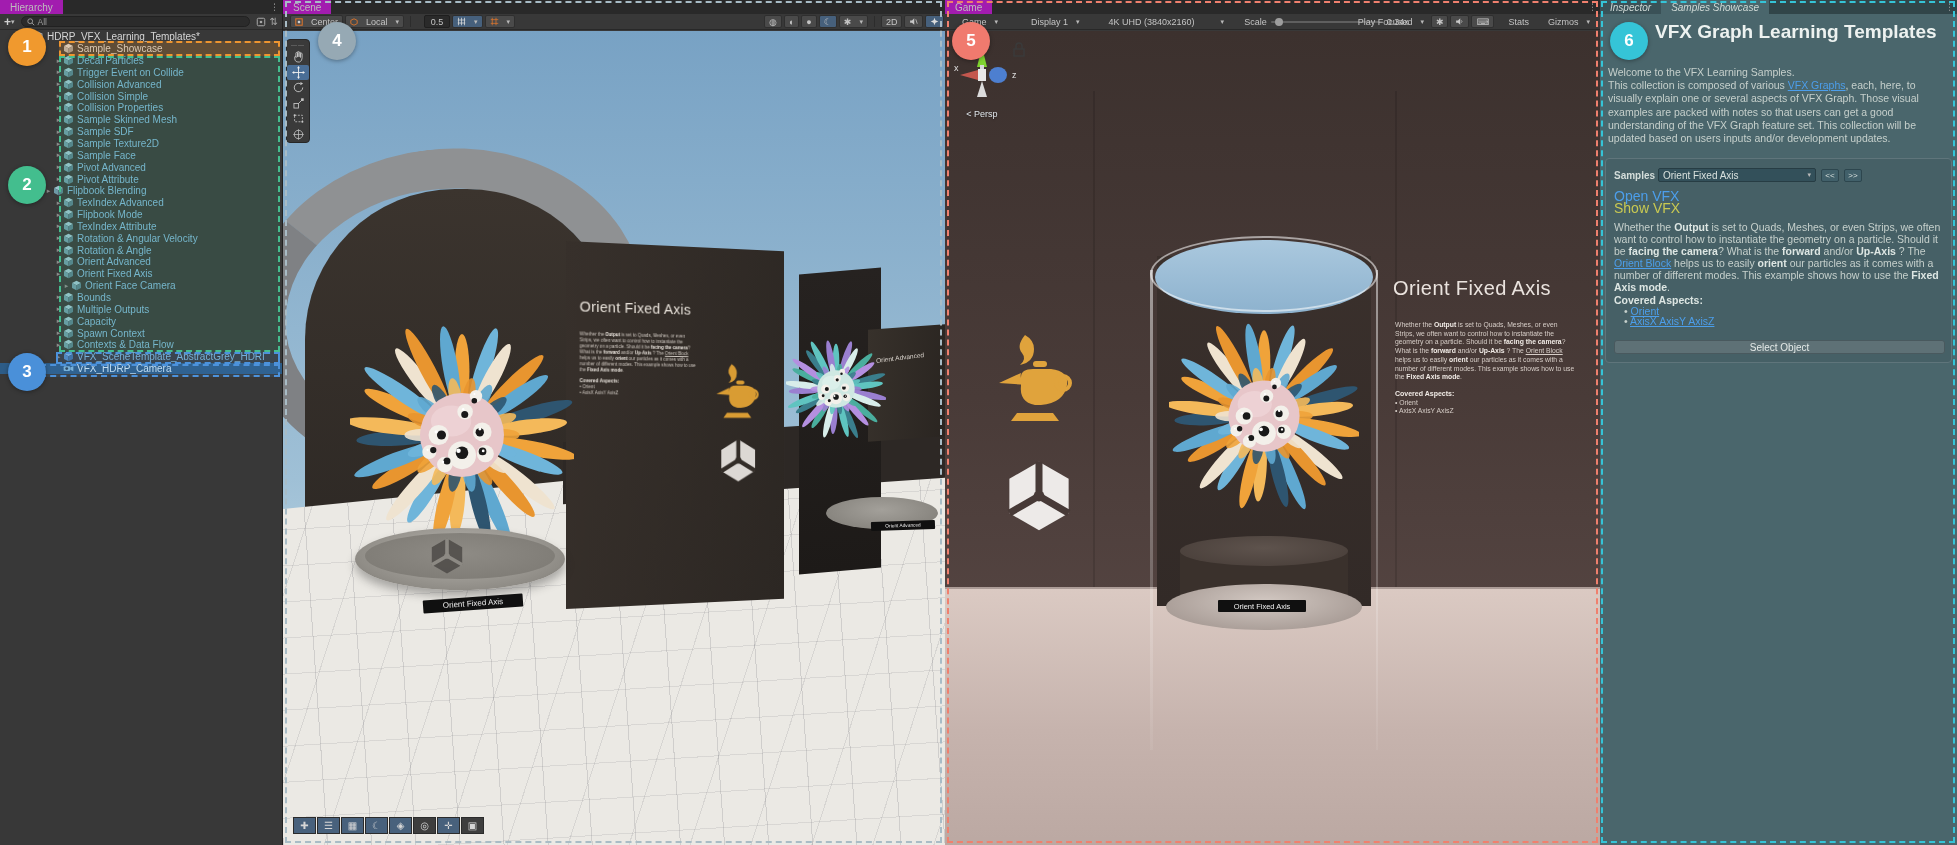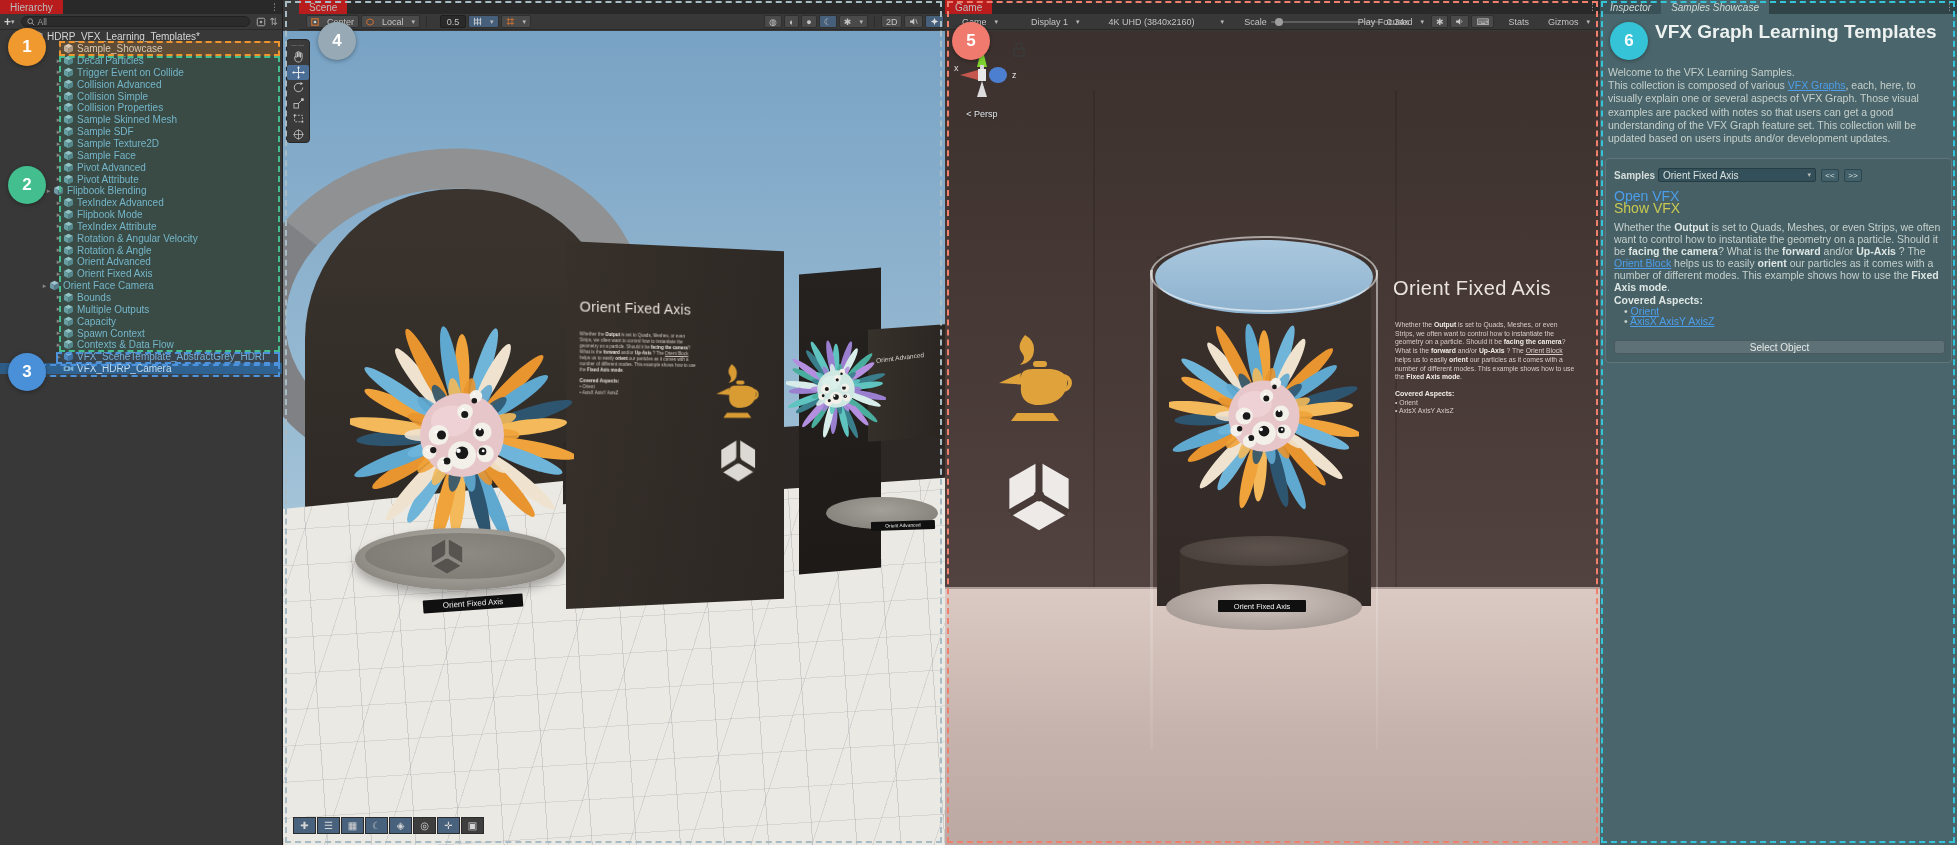--- a/index.html
+++ b/index.html
@@ -4,21 +4,21 @@
 <style>
   * { margin:0; padding:0; box-sizing:border-box; }
   html,body { background:#222; }
   .app { position:relative; width:1957px; height:845px; overflow:hidden;
          font-family:"Liberation Sans", sans-serif; background:#383838; color:#c8c8c8; }
   .panel { position:absolute; top:0; height:845px; overflow:hidden; }
 
   
   .tabbar { position:relative; height:14px; background:#292929; display:flex; align-items:stretch; font-size:10px; }
   .tab { padding:0 10px; display:flex; align-items:center; color:#bdbdbd; background:#292929; }
-  .tab.active { background:#b91c1c; }
+  .tab.active { background:#a21caf; }
   .tabdots { position:absolute; right:3px; top:0; height:14px; display:flex; align-items:center; color:#aaa; font-size:9px; }
   .ptoolbar { position:relative; height:16px; background:#383838; border-bottom:1px solid #282828;
               display:flex; align-items:center; font-size:9px; color:#c4c4c4; }
   .tbtn { height:13px; display:inline-flex; align-items:center; gap:8px; background:#4a4a4a;
           border:1px solid #2f2f2f; border-radius:2px; padding:0 4px; margin:0 1px; white-space:nowrap; }
   .tbtn.blue { background:#46607c; }
   .tbtn.flat { background:transparent; border-color:transparent;margin-left:8px; }
   .dda { font-size:7px; color:#b9b9b9; }
   .vsep { width:1px; height:11px; background:#2c2c2c; margin:0 5px; }
   .mini-ic svg { display:block; }
@@ -33,21 +33,21 @@
   .trow { height:11.85px; display:flex; align-items:center; white-space:nowrap; }
   .trow .arr { width:9px; text-align:center; font-size:7px; color:#8b8b8b; flex:none; }
   .trow .ric { width:11px; height:11px; flex:none; margin-right:3px; }
   .trow .ric svg { display:block; }
   .trow .lbl { color:#7eb5d6; }
   .trow.plain .lbl { color:#d6d6d6; }
   .trow.sel { background:#2d5c87; }
   .trow.sel .lbl { color:#cfe6f5; }
 
   
-  .scene { left:283px; width:753px;padding-left:16px; }
+  .scene { left:283px; width:753px; }
   .game  { left:945px; width:655px; }
   .viewport { position:absolute; left:0; top:31px; right:0; bottom:0; overflow:hidden; }
 
   .scene .viewport { background:linear-gradient(#78a2c4, #9fc0d6 55%, #bcd4e2 75%, #cfdfe8); }
   .sfloor { position:absolute; left:0; top:0; width:662px; height:818px; background:#ebe9e4;
             clip-path:polygon(0 478px, 662px 412px, 662px 818px, 0 818px); }
   .sgrid1 { position:absolute; inset:0; clip-path:polygon(0 478px, 662px 412px, 662px 818px, 0 818px);
             background:repeating-linear-gradient(86deg, rgba(110,110,118,.22) 0 1px, transparent 1px 44px),
                        repeating-linear-gradient(108deg, rgba(110,110,118,.16) 0 1px, transparent 1px 58px),
                        repeating-linear-gradient(-3.5deg, rgba(110,110,118,.15) 0 1px, transparent 1px 36px); }
@@ -409,21 +409,21 @@
           <span class="arr">▸</span>
           <span class="ric">
             <svg width="11" height="11" viewBox="0 0 100 100">
               <path d="M50 6 L91 27 L50 48 L9 27 Z" fill="#9cc3cf"></path>
               <path d="M9 27 L50 48 V94 L9 73 Z" fill="#6e99a6"></path>
               <path d="M91 27 L50 48 V94 L91 73 Z" fill="#587e8b"></path>
             </svg>
           </span>
           <span class="lbl">Orient Fixed Axis</span>
         </div>
-        <div class="trow" style="padding-left: 40px;">
+        <div class="trow" style="padding-left: 62px;">
           <span class="arr">▸</span>
           <span class="ric">
             <svg width="11" height="11" viewBox="0 0 100 100">
               <path d="M50 6 L91 27 L50 48 L9 27 Z" fill="#9cc3cf"></path>
               <path d="M9 27 L50 48 V94 L9 73 Z" fill="#6e99a6"></path>
               <path d="M91 27 L50 48 V94 L91 73 Z" fill="#587e8b"></path>
             </svg>
           </span>
           <span class="lbl">Orient Face Camera</span>
         </div>

